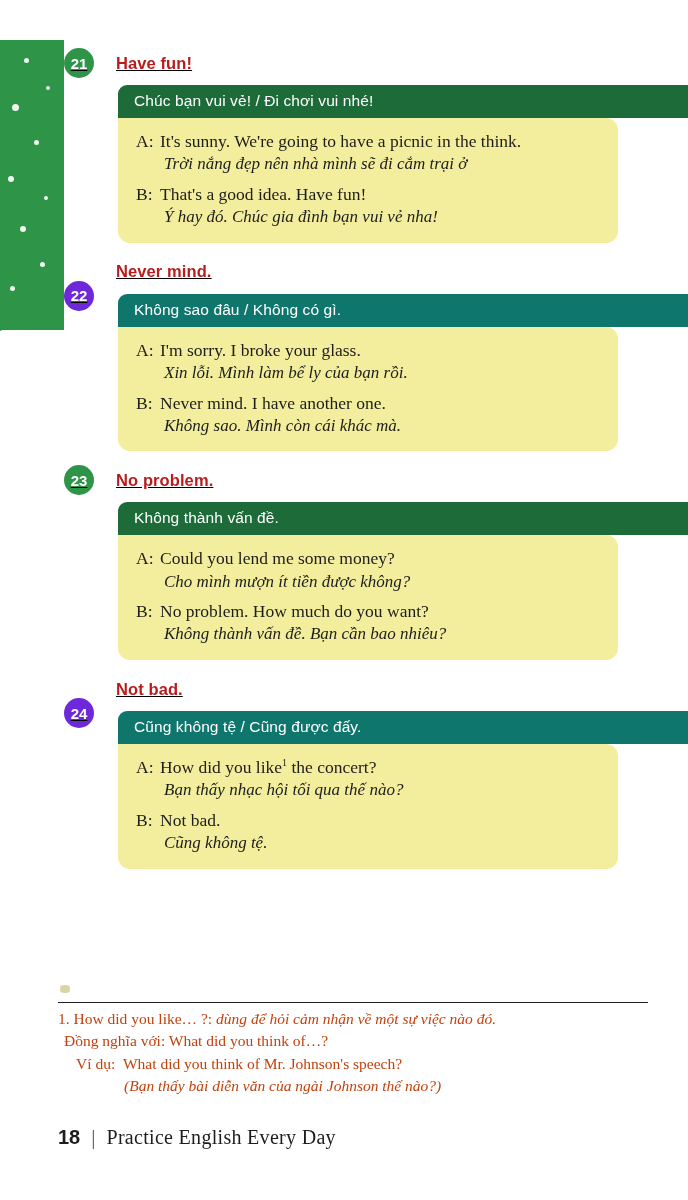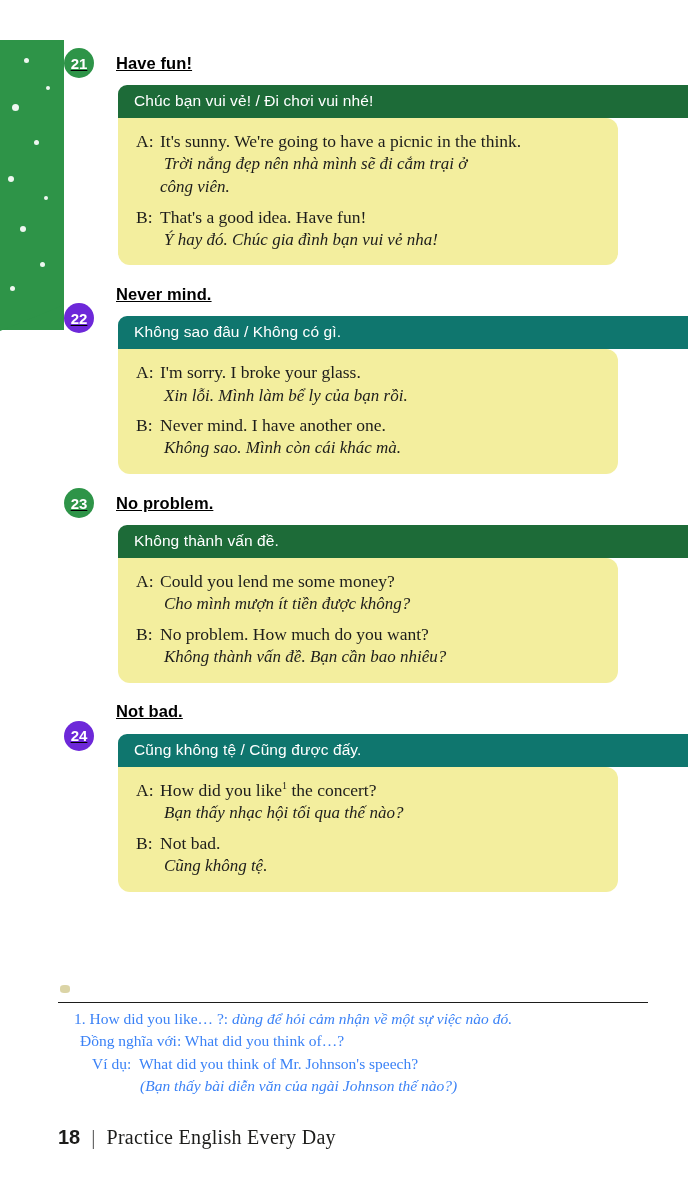--- a/index.html
+++ b/index.html
@@ -88,21 +88,21 @@
     justify-content: center;
     flex: 0 0 auto;
   }
   .num-badge.green { background: #2e9448; }
   .num-badge.red   { background: #6d28d9; margin-top: 48px; }
 
   .entry-title {
     font-family: "Liberation Sans", sans-serif;
     font-weight: bold;
     font-size: 16.5px;
-    color: #000000;
+    color: #b91c1c;
     letter-spacing: .1px;
   }
 
   .vi-bar {
     margin-top: 7px;
     margin-left: 60px;
     width: 600px;
     border-radius: 9px 9px 0 0;
     padding: 7px 16px 8px 16px;
     color: #ffffff;
@@ -153,26 +153,26 @@
   .footnote-rule {
     position: absolute;
     left: 58px;
     top: 1002px;
     width: 590px;
     height: 1px;
     background: #1d1d1b;
   }
   .footnote {
     position: absolute;
-    left: 74px;
+    left: 58px;
     top: 1008px;
     width: 600px;
     font-size: 15.5px;
     line-height: 1.45;
-    color: #3b82f6;
+    color: #c2410c;
   }
   .footnote .it { font-style: italic; }
   .fn-l2 { margin-left: 6px; }
   .fn-l3 { margin-left: 18px; font-family: Liberation Serif, serif; }
   .fn-l4 { margin-left: 66px; font-style: italic; }
 
   
   .pagefoot {
     position: absolute;
     left: 58px;
@@ -239,21 +239,20 @@
         <div class="num-badge green">21</div>
         <div class="entry-title">Have fun!</div>
       </div>
       <div class="vi-bar green">Chúc bạn vui vẻ! / Đi chơi vui nhé!</div>
       <div class="dialog rounded-tr">
         <div class="line">
           <span class="spk">A:</span>
           <span class="en">It's sunny. We're going to have a picnic in the think.</span>
         </div>
         <div class="vi-italic">Trời nắng đẹp nên nhà mình sẽ đi cắm trại ở</div>
-        <div class="vi-italic cont">công viên.</div>
         <div class="gap"></div>
         <div class="line">
           <span class="spk">B:</span>
           <span class="en">That's a good idea. Have fun!</span>
         </div>
         <div class="vi-italic">Ý hay đó. Chúc gia đình bạn vui vẻ nha!</div>
       </div>
     </div>
 
     <div class="entry">

